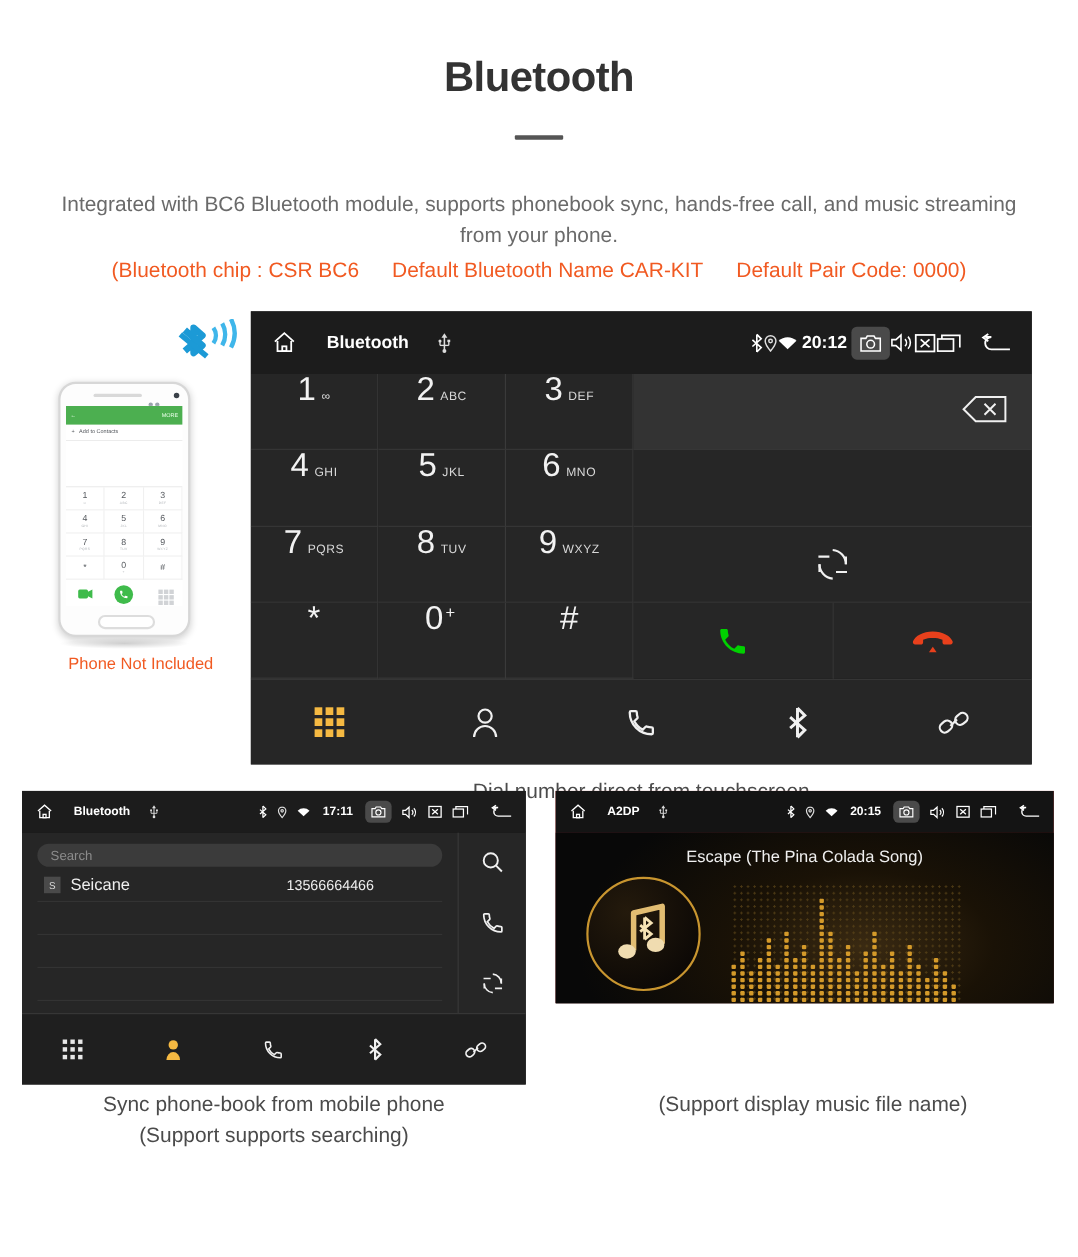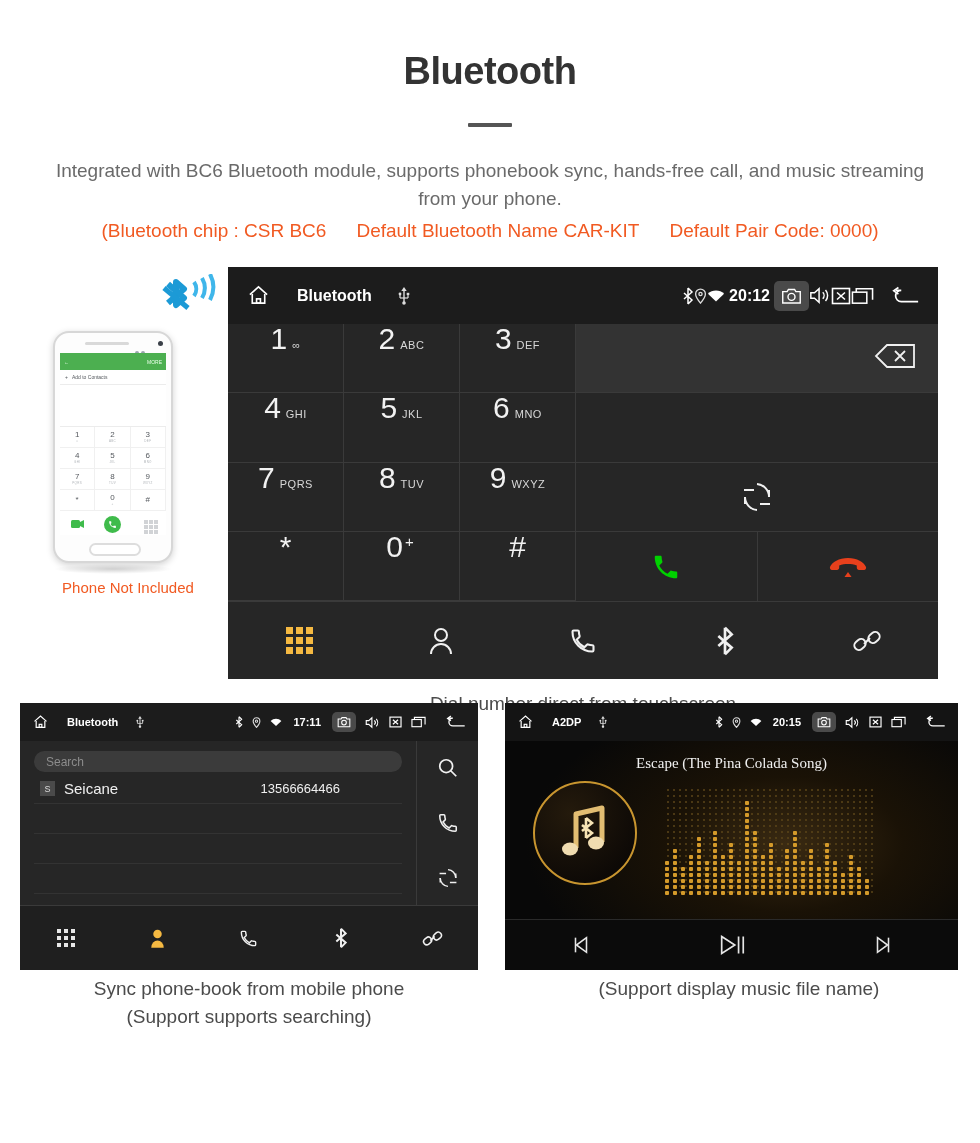--- a/index.html
+++ b/index.html
@@ -23,21 +23,21 @@
     width: 44px; height: 4px;
     background: #555;
     margin: 30px auto 0 auto;
     border-radius: 1px;
   }
   .subtitle {
     text-align: center;
     font-size: 19px;
     color: #6a6a6a;
     line-height: 1.45;
-    margin-top: 30px;
+    margin-top: 46px;
     padding: 0 40px;
   }
   .specs {
     text-align: center;
     color: #F15A22;
     font-size: 19px;
     margin-top: 8px;
     white-space: nowrap;
   }
   .specs .sp { display: inline-block; }
@@ -188,33 +188,32 @@
     margin-right: 9px; margin-left: 6px;
   }
   .contact-name { font-size: 15px; color: #efefef; }
   .contact-num { font-size: 13px; color: #efefef; margin-left: auto; margin-right: 62px; }
   .empty-row { height: 30px; border-bottom: 1px solid #333; }
   .pb-side { width: 62px; border-left: 1px solid #3a3a3a; display: flex; flex-direction: column; }
   .pb-side > div { flex: 1; display: flex; align-items: center; justify-content: center; }
   .pb-nav { height: 65px; background: #1f1f1f; display: flex; align-items: center; border-top: 1px solid #3a3a3a; }
   .pb-nav > div { flex: 1; display: flex; align-items: center; justify-content: center; }
 
-  #music { position: absolute; left: 505px; top: 0; width: 453px; height: 267px; background: #7f1d1d; }
+  #music { position: absolute; left: 505px; top: 0; width: 453px; height: 193px; background: #7f1d1d; }
   #music .statusbar { height: 38px; padding: 0 12px; background:#141414; }
   #music .sb-left { gap: 18px; }
   #music .sb-title { font-size: 11px; }
   #music .sb-right { gap: 9px; }
   #music .sb-time { font-size: 11px; margin: 0 2px; }
   #music .sb-cam-hl { padding: 4px 5px; }
   .music-body {
     height: 178px; position: relative;
     background:
       radial-gradient(ellipse 260px 150px at 62% 58%, #3a2a12 0%, #1a1206 45%, #080808 100%),
       linear-gradient(135deg, #101521 0%, #0a0a0a 60%);
-    font-family: Liberation Serif, serif;
   }
   .song-title {
     position: absolute; top: 14px; left: 0; right: 0; text-align: center;
     color: #f0f0f0; font-size: 15px;
   }
   .disc {
     position: absolute; left: 28px; top: 40px; width: 104px; height: 104px;
     border-radius: 50%; border: 2px solid #c8952f;
     background: radial-gradient(circle at 35% 30%, #241a0c 0%, #0d0906 75%);
     display: flex; align-items: center; justify-content: center;

